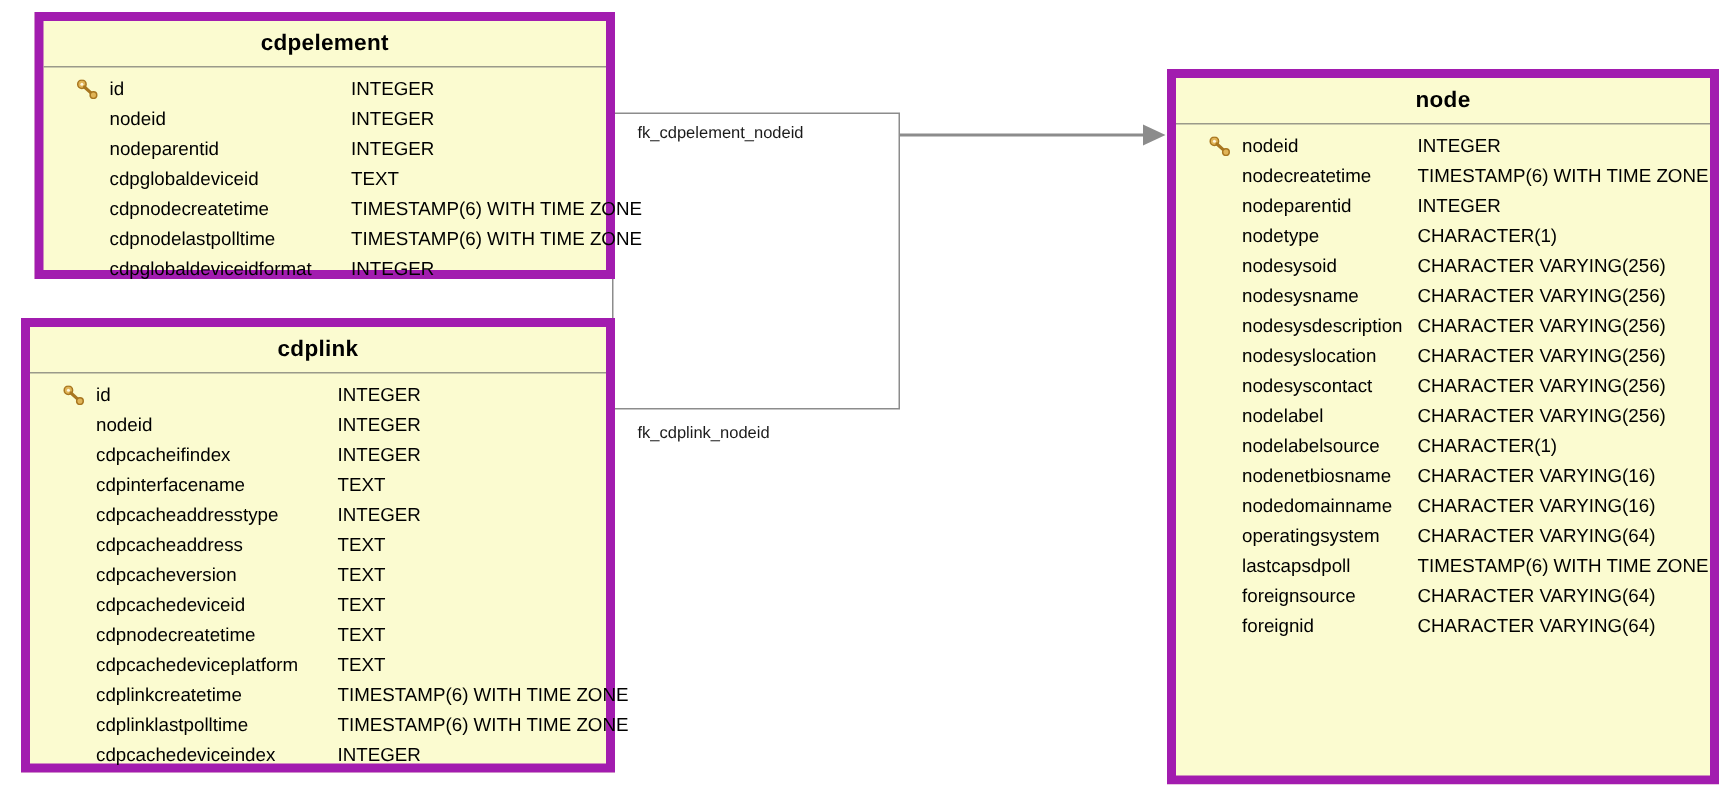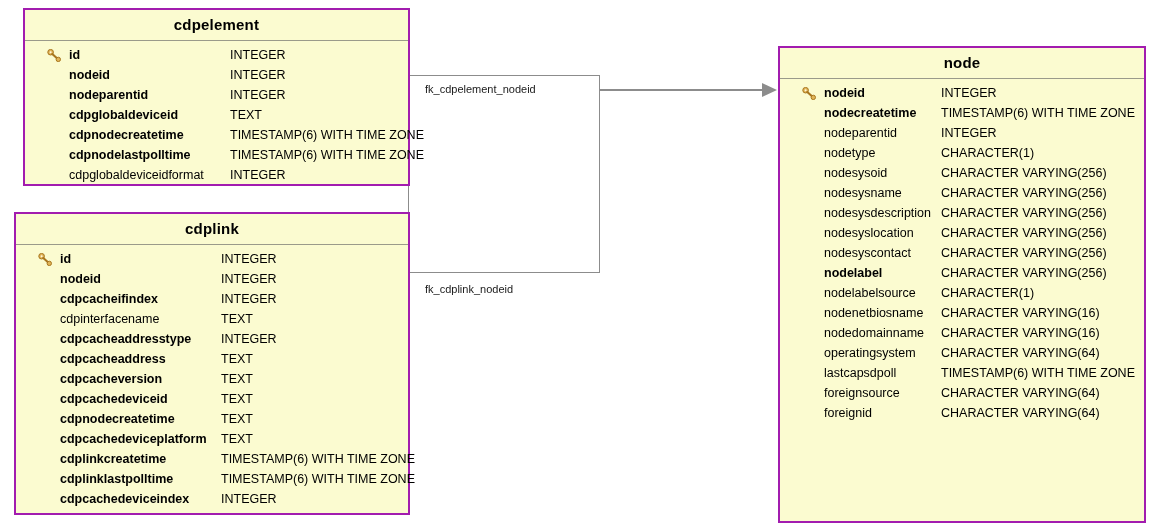--- a/index.html
+++ b/index.html
@@ -19,21 +19,21 @@
     position: absolute;
     left: 0; top: 0;
     width: 1156px;
     height: 523px;
   }
 
   
   .entity {
     position: absolute;
     background: #fbfbd0;
-    border: 2px solid #a21caf;
+    border: 6px solid #a21caf;
     box-sizing: border-box;
   }
   .entity-title {
     text-align: center;
     font-weight: bold;
     font-size: 15px;
     line-height: 17px;
     padding: 6px 0 7px 0;
     letter-spacing: 0.2px;
     border-bottom: 1px solid #9a9a8a;
@@ -52,21 +52,21 @@
     position: absolute;
     left: 44px;
     top: 0;
   }
   .row .coltype {
     position: absolute;
     top: 0;
   }
   .row.pk .colname,
   .row.req .colname {
-    font-weight: bold;
+    font-weight: normal;
   }
   .keyicon {
     position: absolute;
     left: 22px;
     top: 4px;
     width: 15px;
     height: 13px;
   }
 
   

